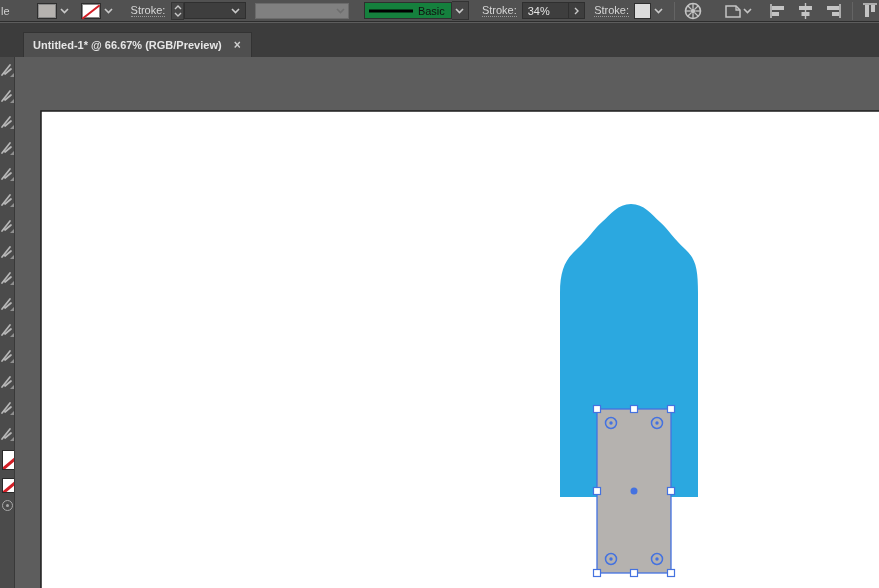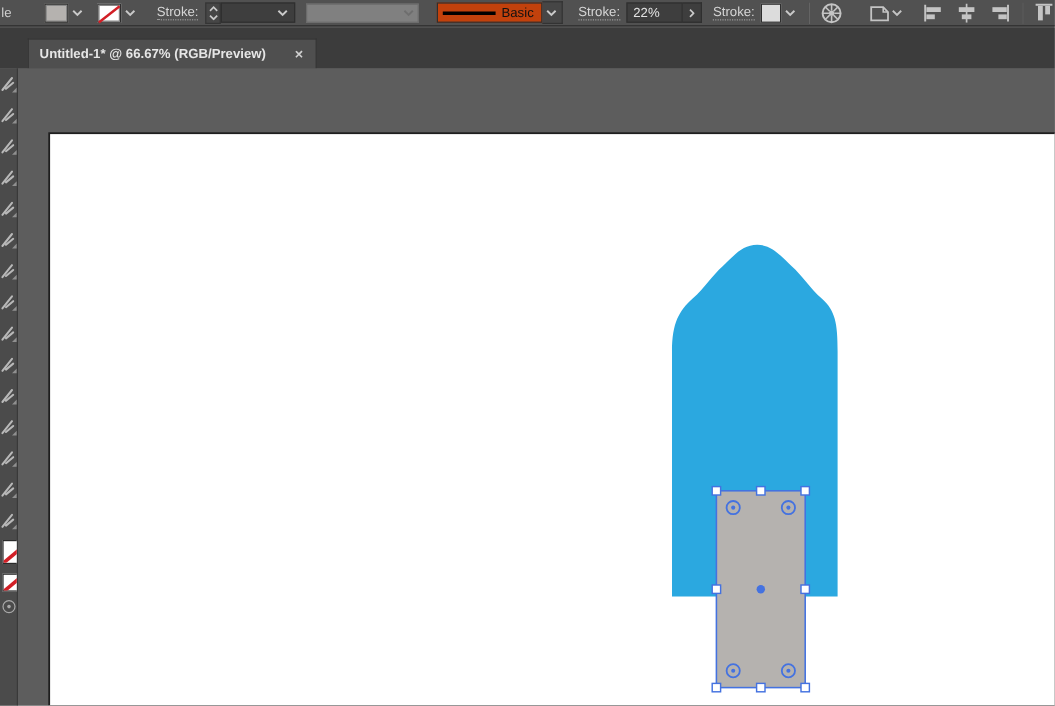--- a/index.html
+++ b/index.html
@@ -18,32 +18,32 @@
   .swatch-group{ display:flex; align-items:center; }
   .swatch{ width:20px; height:16px; border:1px solid #2e2e2e; box-shadow:inset 0 0 0 1px #888; position:relative; }
   .swatch.none{ background:#fff; }
   .swatch.none::after{ content:""; position:absolute; left:-2px; right:-2px; top:50%; border-top:2px solid #D21F26; transform:rotate(-38deg); }
   .chev-btn{ width:15px; height:16px; display:flex; align-items:center; justify-content:center; }
   .stepper{ width:13px; height:18px; display:flex; flex-direction:column; align-items:center; justify-content:center; gap:2px; background:#464646; border:1px solid #353535; }
   .dark-field{ background:#3E3E3E; border:1px solid #2F2F2F; height:17px; display:flex; align-items:center; color:#E2E2E2; }
   .weight-select{ width:64px; justify-content:flex-end; padding-right:2px; }
   .disabled-select{ width:96px; height:16px; background:#808080; border:1px solid #6b6b6b; display:flex; align-items:center; justify-content:flex-end; padding-right:3px; }
   .brush-group{ display:flex; align-items:center; }
-  .brush-field{ width:88px; height:17px; background:#c2410c; border:1px solid #2F2F2F; display:flex; align-items:center; gap:5px; padding:0 4px; color:#111; }
+  .brush-field{ width:88px; height:17px; background:#15803d; border:1px solid #2F2F2F; display:flex; align-items:center; gap:5px; padding:0 4px; color:#111; }
   .brush-line{ flex:0 0 auto; }
   .opacity-field{ width:48px; padding-left:5px; }
   .opacity-expand{ width:17px; height:17px; background:#3E3E3E; border:1px solid #2F2F2F; border-left:none; display:flex; align-items:center; justify-content:center; color:#C8C8C8; font-size:10px; }
   .style-swatch{ width:17px; height:16px; background:#DCDCDC; border:1px solid #2e2e2e; }
   .vsep{ width:1px; height:18px; background:#3b3b3b; border-right:1px solid #646464; }
   .icon-btn{ display:flex; align-items:center; justify-content:center; height:20px; }
 
   
   .tab-bar{ position:absolute; top:23px; left:0; right:0; height:34px; background:#3C3C3C; }
   .doc-tab{ position:absolute; left:23px; top:9px; height:25px; background:#4F4F4F; border:1px solid #333;
-    border-bottom:none; display:flex; align-items:center; gap:24px; padding:0 10px 0 9px;
+    border-bottom:none; display:flex; align-items:center; gap:12px; padding:0 10px 0 9px;
     color:#E6E6E6; font-size:11px; font-weight:bold; }
   .tab-close{ color:#D0D0D0; font-size:12px; font-weight:bold; cursor:default; }
 
   
   .workspace{ position:absolute; top:57px; left:0; right:0; bottom:0; background:#5D5D5D; }
   .toolbar{ position:absolute; left:0; top:0; bottom:0; width:15px; background:#4B4B4B; border-right:1px solid #393939; overflow:hidden; }
   .tool{ width:15px; height:26px; display:flex; align-items:center; justify-content:flex-end; overflow:hidden; }
   .none-swatch{ position:relative; width:20px; height:20px; margin:3px 0 0 2px; background:#fff; border:1px solid #2a2a2a; overflow:hidden; }
   .none-swatch::after{ content:""; position:absolute; left:-3px; right:-3px; top:50%; border-top:3px solid #D21F26; transform:rotate(-40deg); }
   .none-swatch.small{ width:15px; height:15px; margin-top:8px; }
@@ -113,21 +113,21 @@
       </div>
       <div class="chev-btn" style="background:#464646;border:1px solid #333;border-left:none;height:19px;width:17px">
         <svg width="9" height="6">
             <polyline points="1,1 4.5,4.5 8,1" fill="none" stroke="#C9C9C9" stroke-width="1.6"></polyline>
           </svg>
       </div>
     </div>
 
     <span class="cb-label" style="margin-left:13px">Stroke:</span>
     <div class="dark-field opacity-field" style="margin-left:5px">
-      <span>22%</span>
+      <span>34%</span>
     </div>
     <div class="opacity-expand">
       <svg width="5" height="8">
           <polyline points="1,1 4,4 1,7" fill="none" stroke="#C9C9C9" stroke-width="1.4"></polyline>
         </svg>
     </div>
 
     <span class="cb-label" style="margin-left:9px">Stroke:</span>
     <div class="swatch-group" style="margin-left:5px">
       <div class="style-swatch"></div>

